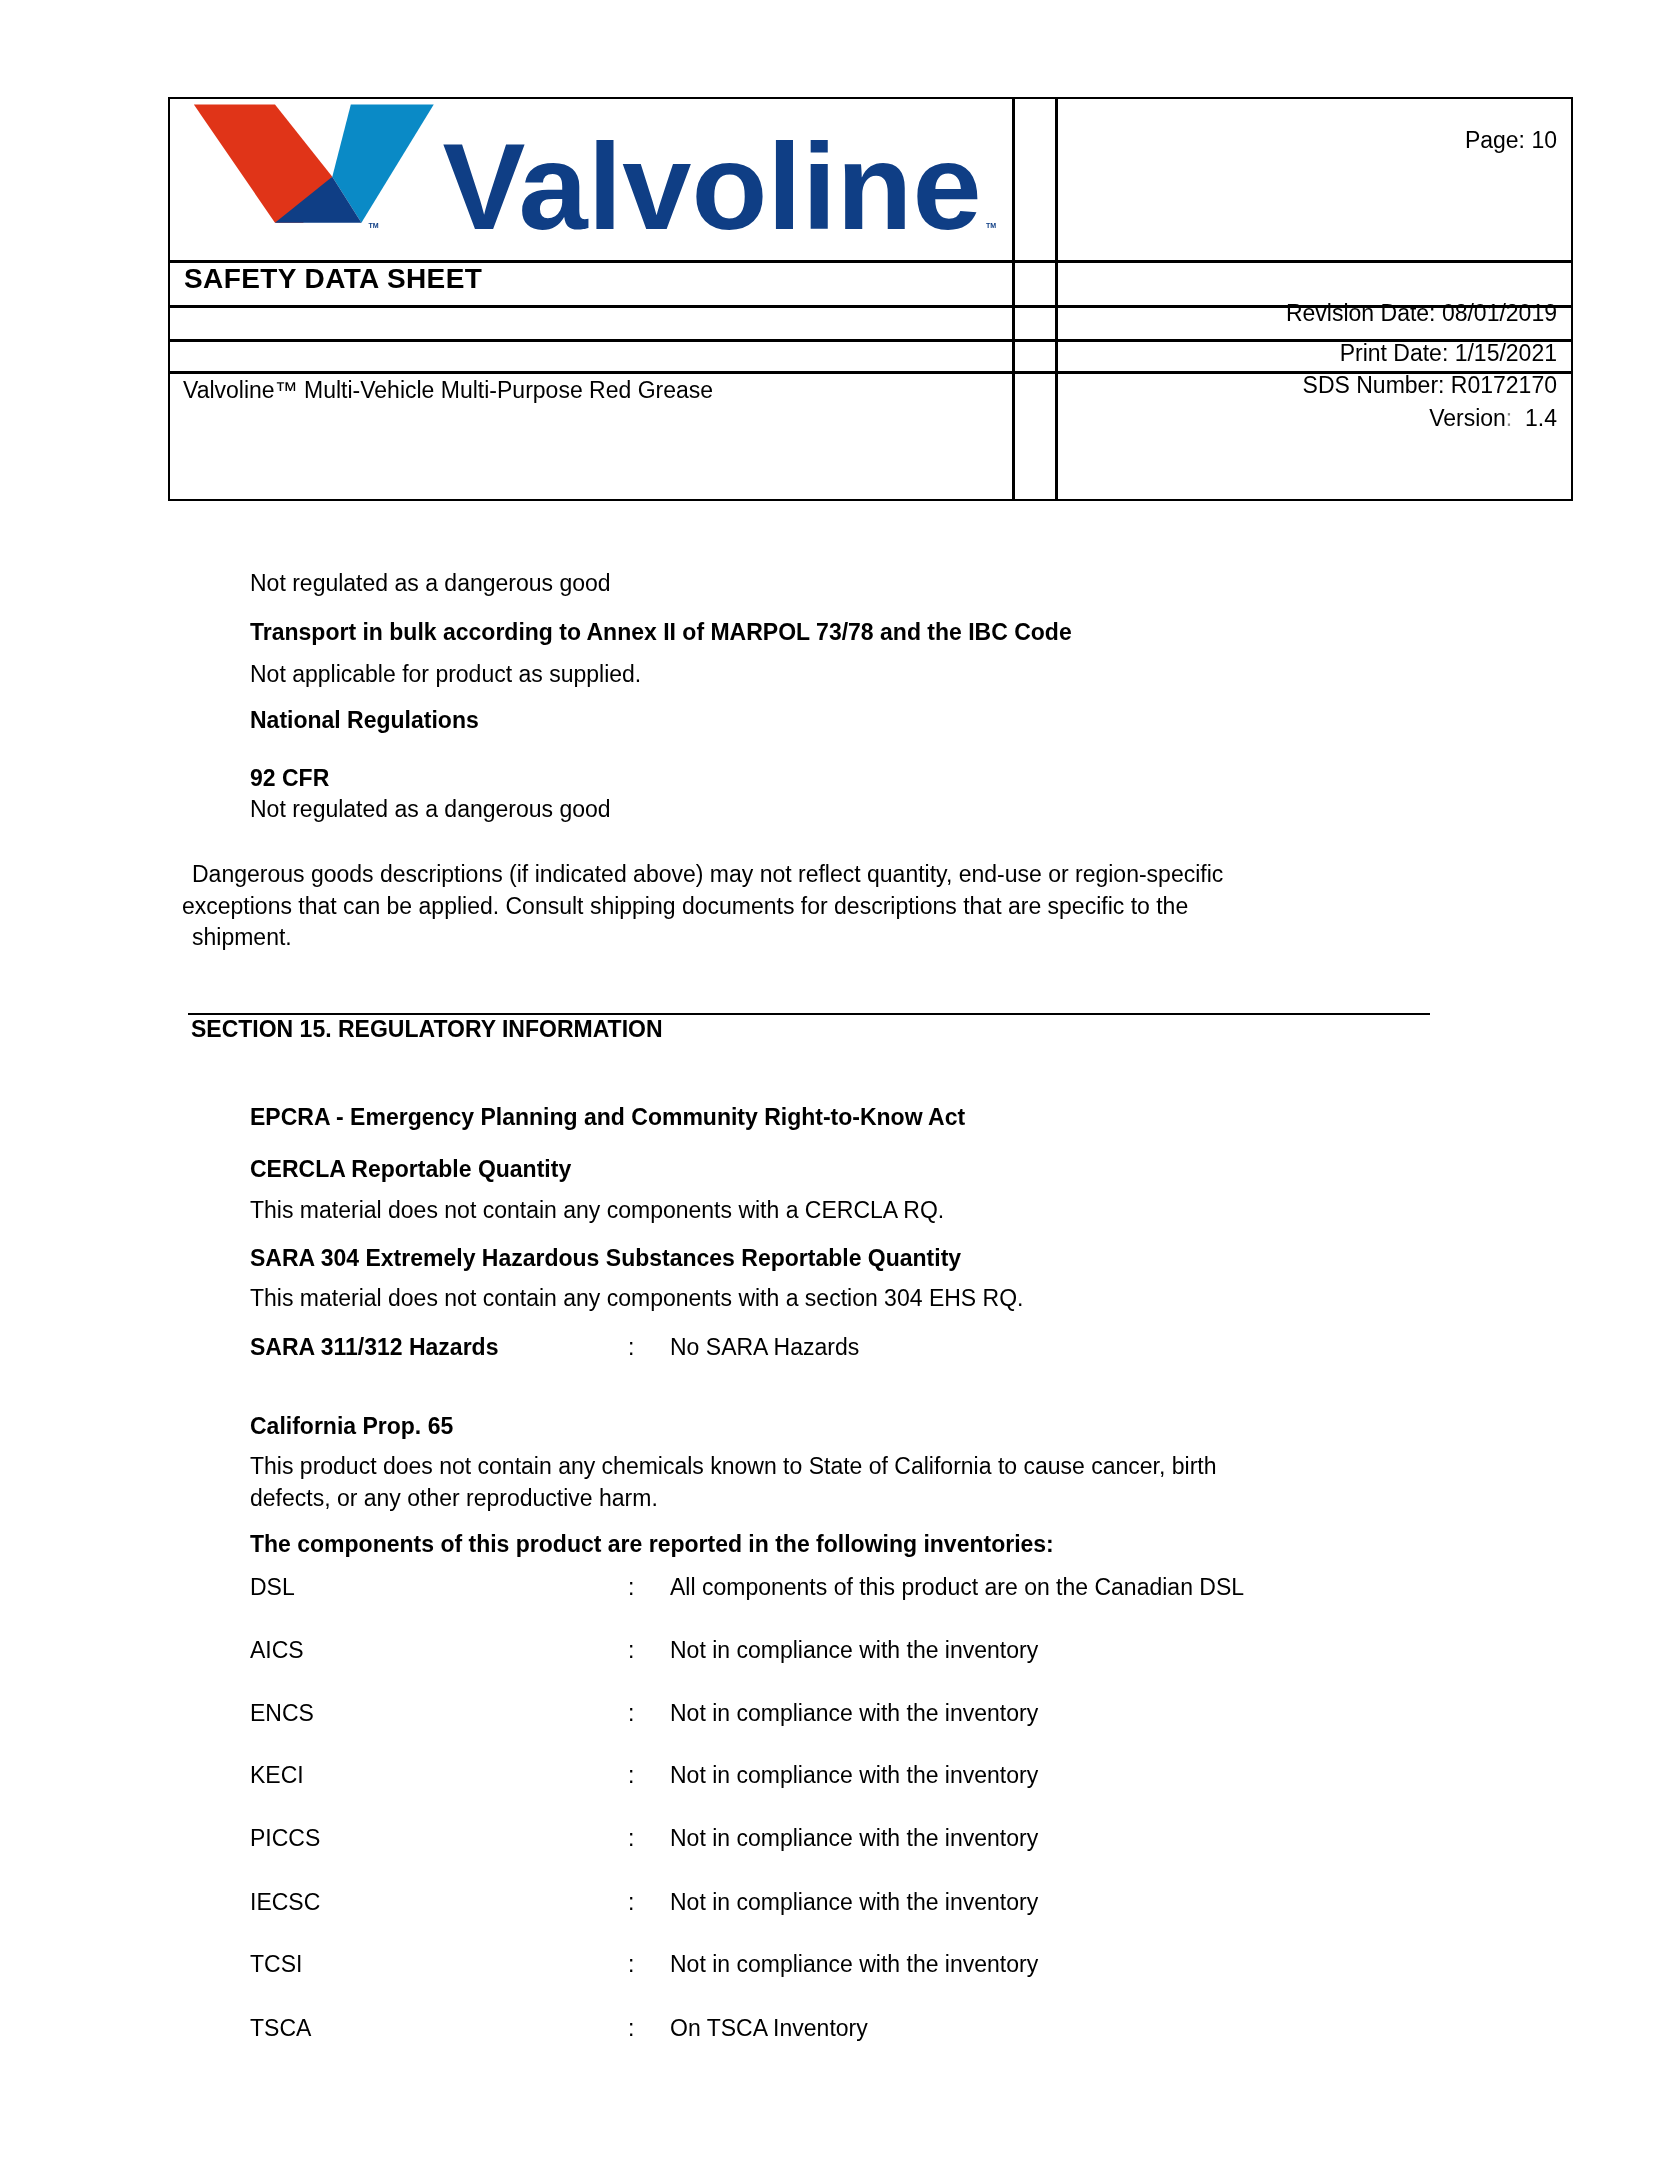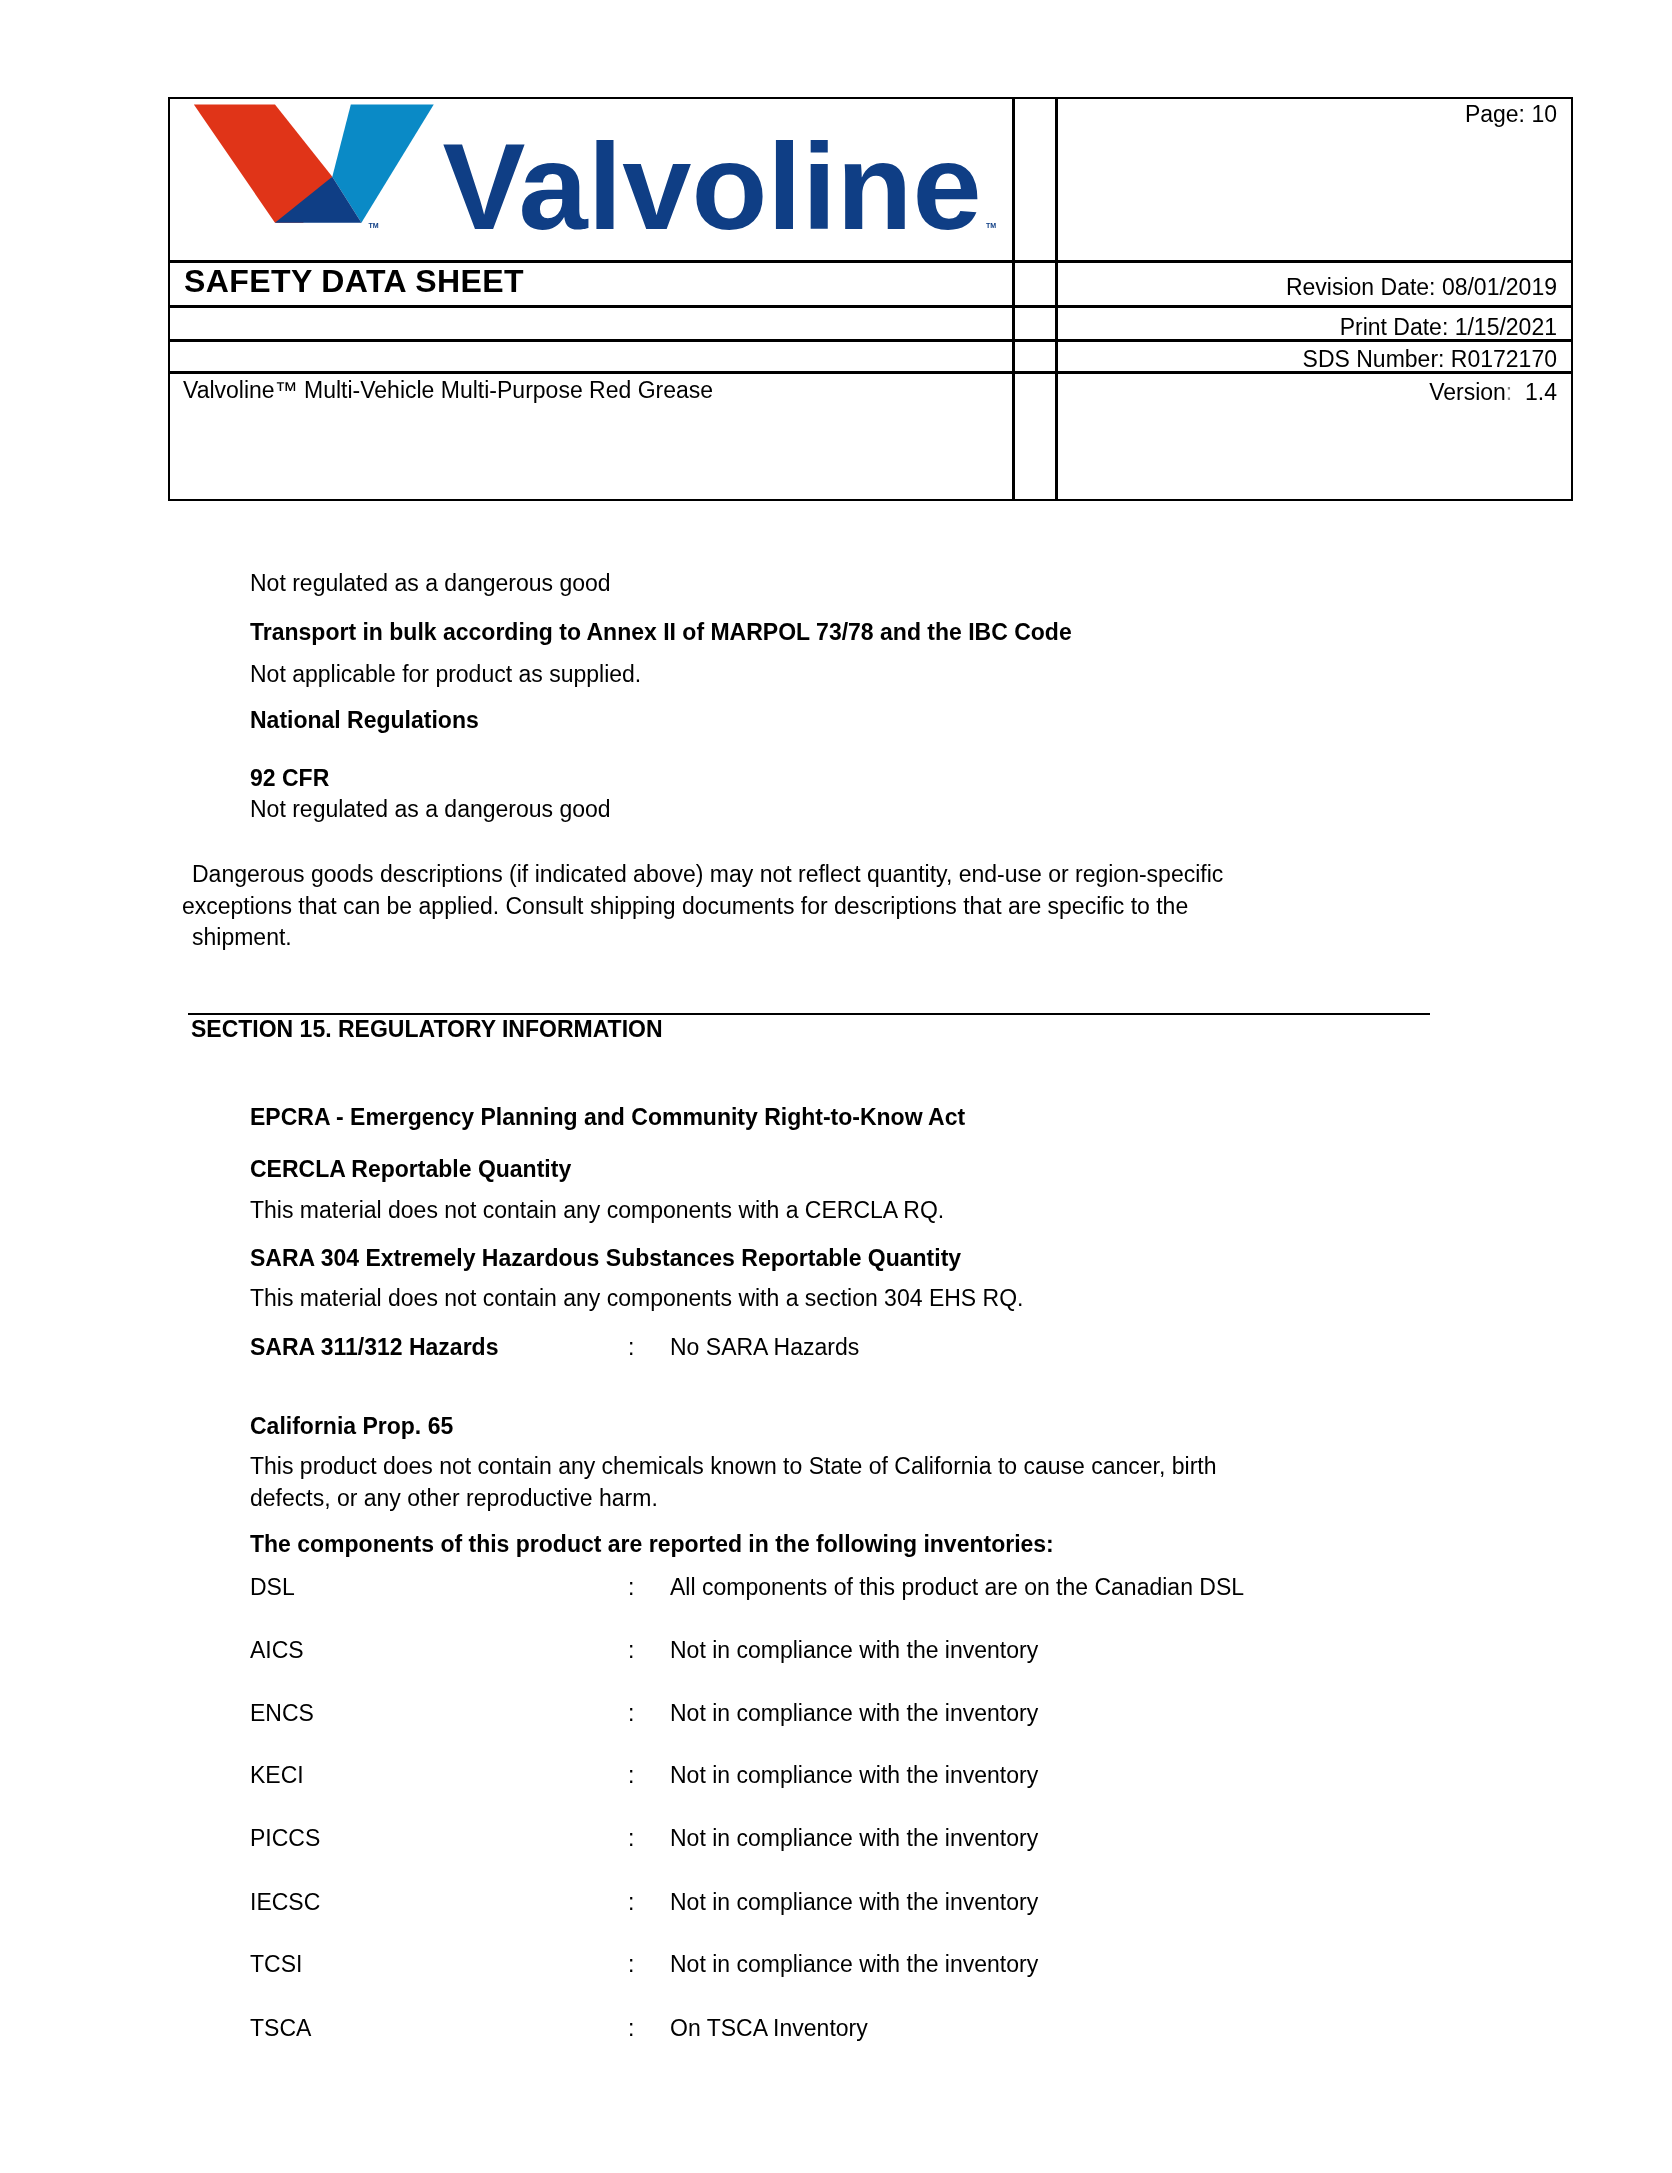--- a/index.html
+++ b/index.html
@@ -9,24 +9,24 @@
   .txt { font-size: 23px; line-height: 1; }
   .bold { font-weight: bold; }
 
   
   .hdr { position: absolute; left: 168px; top: 97px; width: 1405px; height: 404px;
          border: 2.6px solid #000; box-sizing: border-box; }
   .vline { position: absolute; top: 97px; height: 404px; width: 2.6px; background: #000; }
   .hline { position: absolute; height: 2.6px; background: #000; }
   .logo-svg { position: absolute; left: 170px; top: 100px; }
 
-  .rt { position: absolute; right: 116px; text-align: left; font-size: 23px; line-height: 1; white-space: nowrap; }
+  .rt { position: absolute; right: 116px; text-align: left; font-size: 23px; line-height: 1; white-space: nowrap; margin-top: 26px; }
   .rt .muted { color: #8a8a8a; }
 
-  .sds-title { position: absolute; left: 184px; top: 265px; font-size: 32px; font-weight: bold; letter-spacing: 0.4px; line-height: 1; white-space: nowrap; }
+  .sds-title { position: absolute; left: 184px; top: 265px; font-size: 28px; font-weight: bold; letter-spacing: 0.4px; line-height: 1; white-space: nowrap; }
 
   .prod { position: absolute; left: 183px; top: 374px; font-size: 23px; line-height: 32px; white-space: nowrap; }
 
   .rule { position: absolute; left: 188px; top: 1013px; width: 1242px; height: 1.8px; background: #000; }
 
   .kv-key { position: absolute; left: 250px; }
   .kv-colon { position: absolute; left: 628px; }
   .kv-val { position: absolute; left: 670px; }
 </style>
 </head>

